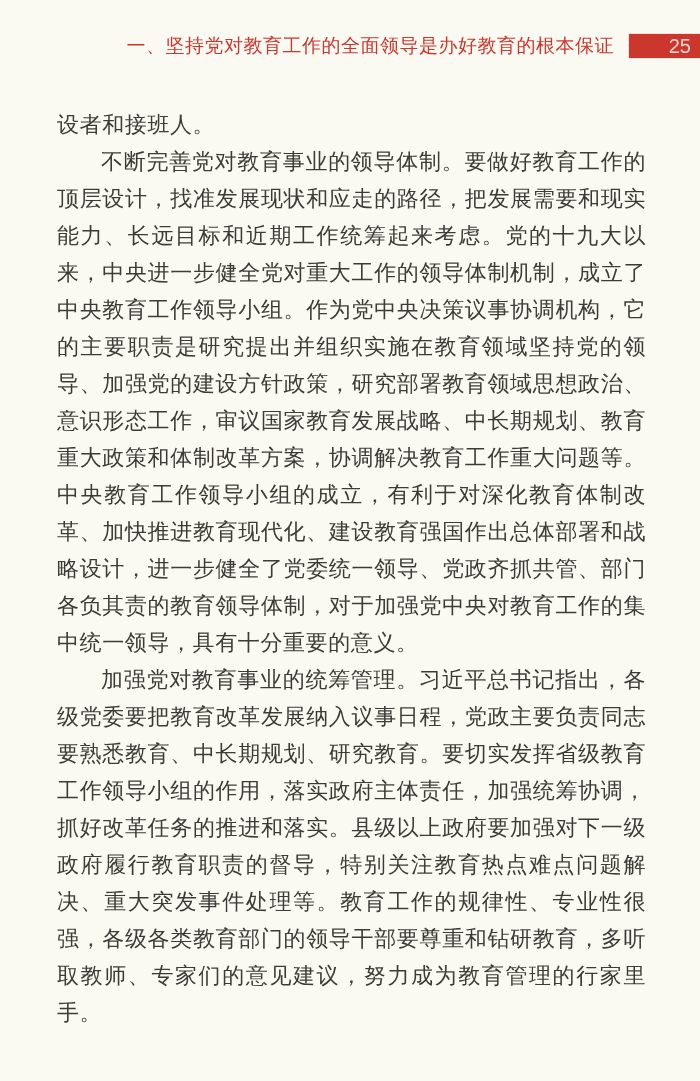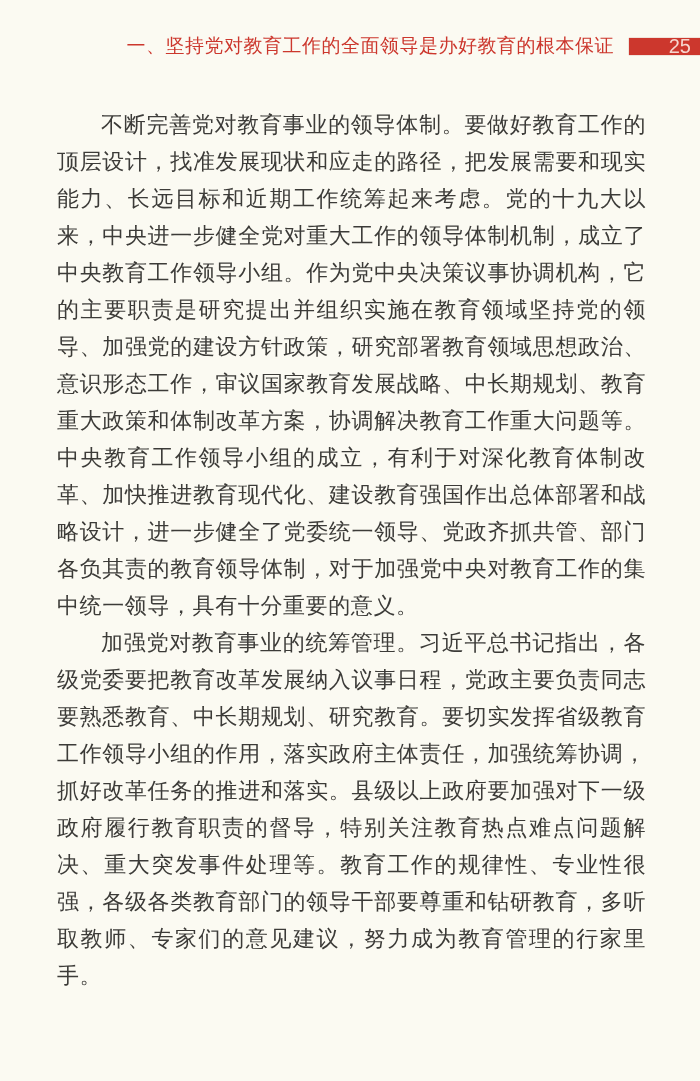--- a/index.html
+++ b/index.html
@@ -47,21 +47,21 @@
     font-family: "Liberation Sans", "DejaVu Sans", sans-serif;
     font-size: 19px;
     font-weight: 500;
     letter-spacing: 0.5px;
     color: var(--accent);
     line-height: 28px;
   }
   .page-number-box {
     margin-left: 15px;
     width: 71px;
-    height: 17px;
+    height: 24px;
     background: var(--accent);
     display: flex;
     align-items: center;
     justify-content: flex-end;
     padding-right: 9px;
     box-shadow: 0 0 1px rgba(150,30,25,.6);
   }
   .page-number {
     font-family: "Liberation Sans", "DejaVu Sans", sans-serif;
     font-size: 20px;
@@ -88,16 +88,17 @@
 <div class="page">
 
   <div class="chapter-row">
     <span class="chapter-title">一、坚持党对教育工作的全面领导是办好教育的根本保证</span>
     <span class="page-number-box">
       <span class="page-number">25</span>
     </span>
   </div>
 
   <div class="body-text">
+      <p class="para">设者和接班人。</p>
       <p class="para indent">不断完善党对教育事业的领导体制。要做好教育工作的顶层设计，找准发展现状和应走的路径，把发展需要和现实能力、长远目标和近期工作统筹起来考虑。党的十九大以来，中央进一步健全党对重大工作的领导体制机制，成立了中央教育工作领导小组。作为党中央决策议事协调机构，它的主要职责是研究提出并组织实施在教育领域坚持党的领导、加强党的建设方针政策，研究部署教育领域思想政治、意识形态工作，审议国家教育发展战略、中长期规划、教育重大政策和体制改革方案，协调解决教育工作重大问题等。中央教育工作领导小组的成立，有利于对深化教育体制改革、加快推进教育现代化、建设教育强国作出总体部署和战略设计，进一步健全了党委统一领导、党政齐抓共管、部门各负其责的教育领导体制，对于加强党中央对教育工作的集中统一领导，具有十分重要的意义。</p>
       <p class="para indent">加强党对教育事业的统筹管理。习近平总书记指出，各级党委要把教育改革发展纳入议事日程，党政主要负责同志要熟悉教育、中长期规划、研究教育。要切实发挥省级教育工作领导小组的作用，落实政府主体责任，加强统筹协调，抓好改革任务的推进和落实。县级以上政府要加强对下一级政府履行教育职责的督导，特别关注教育热点难点问题解决、重大突发事件处理等。教育工作的规律性、专业性很强，各级各类教育部门的领导干部要尊重和钻研教育，多听取教师、专家们的意见建议，努力成为教育管理的行家里手。</p>
     </div>
 </div>
 
 </body></html>

